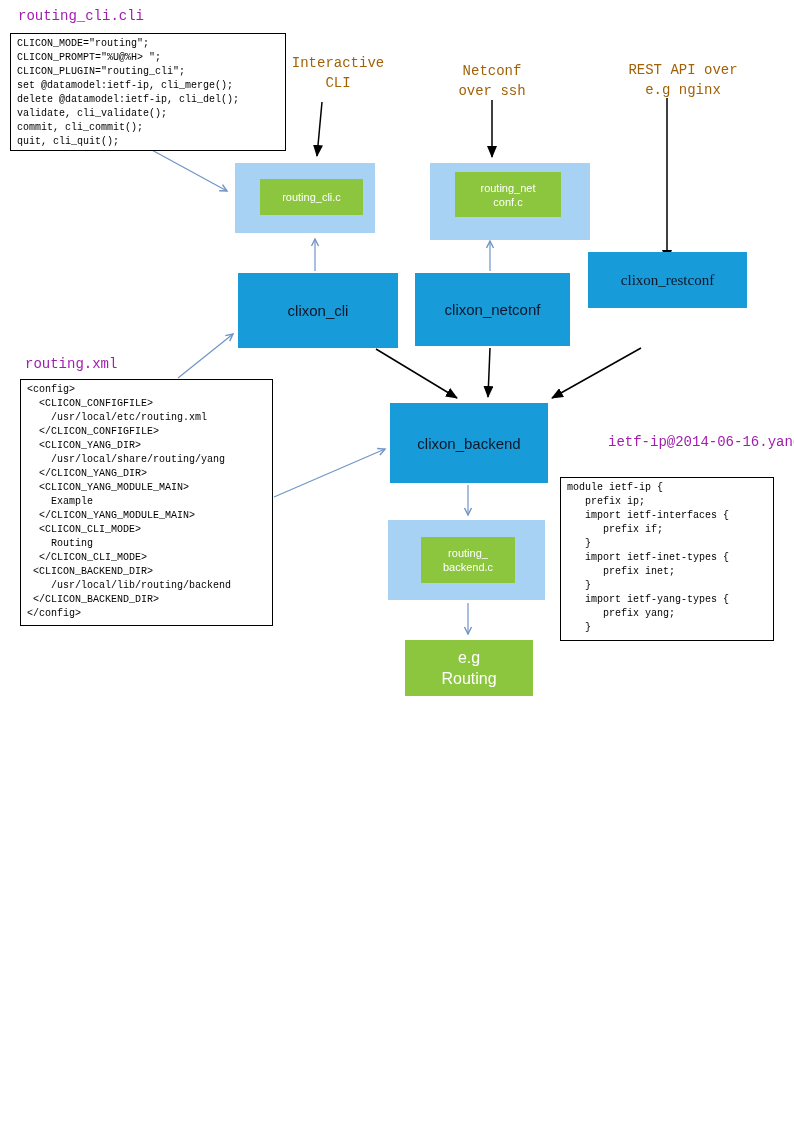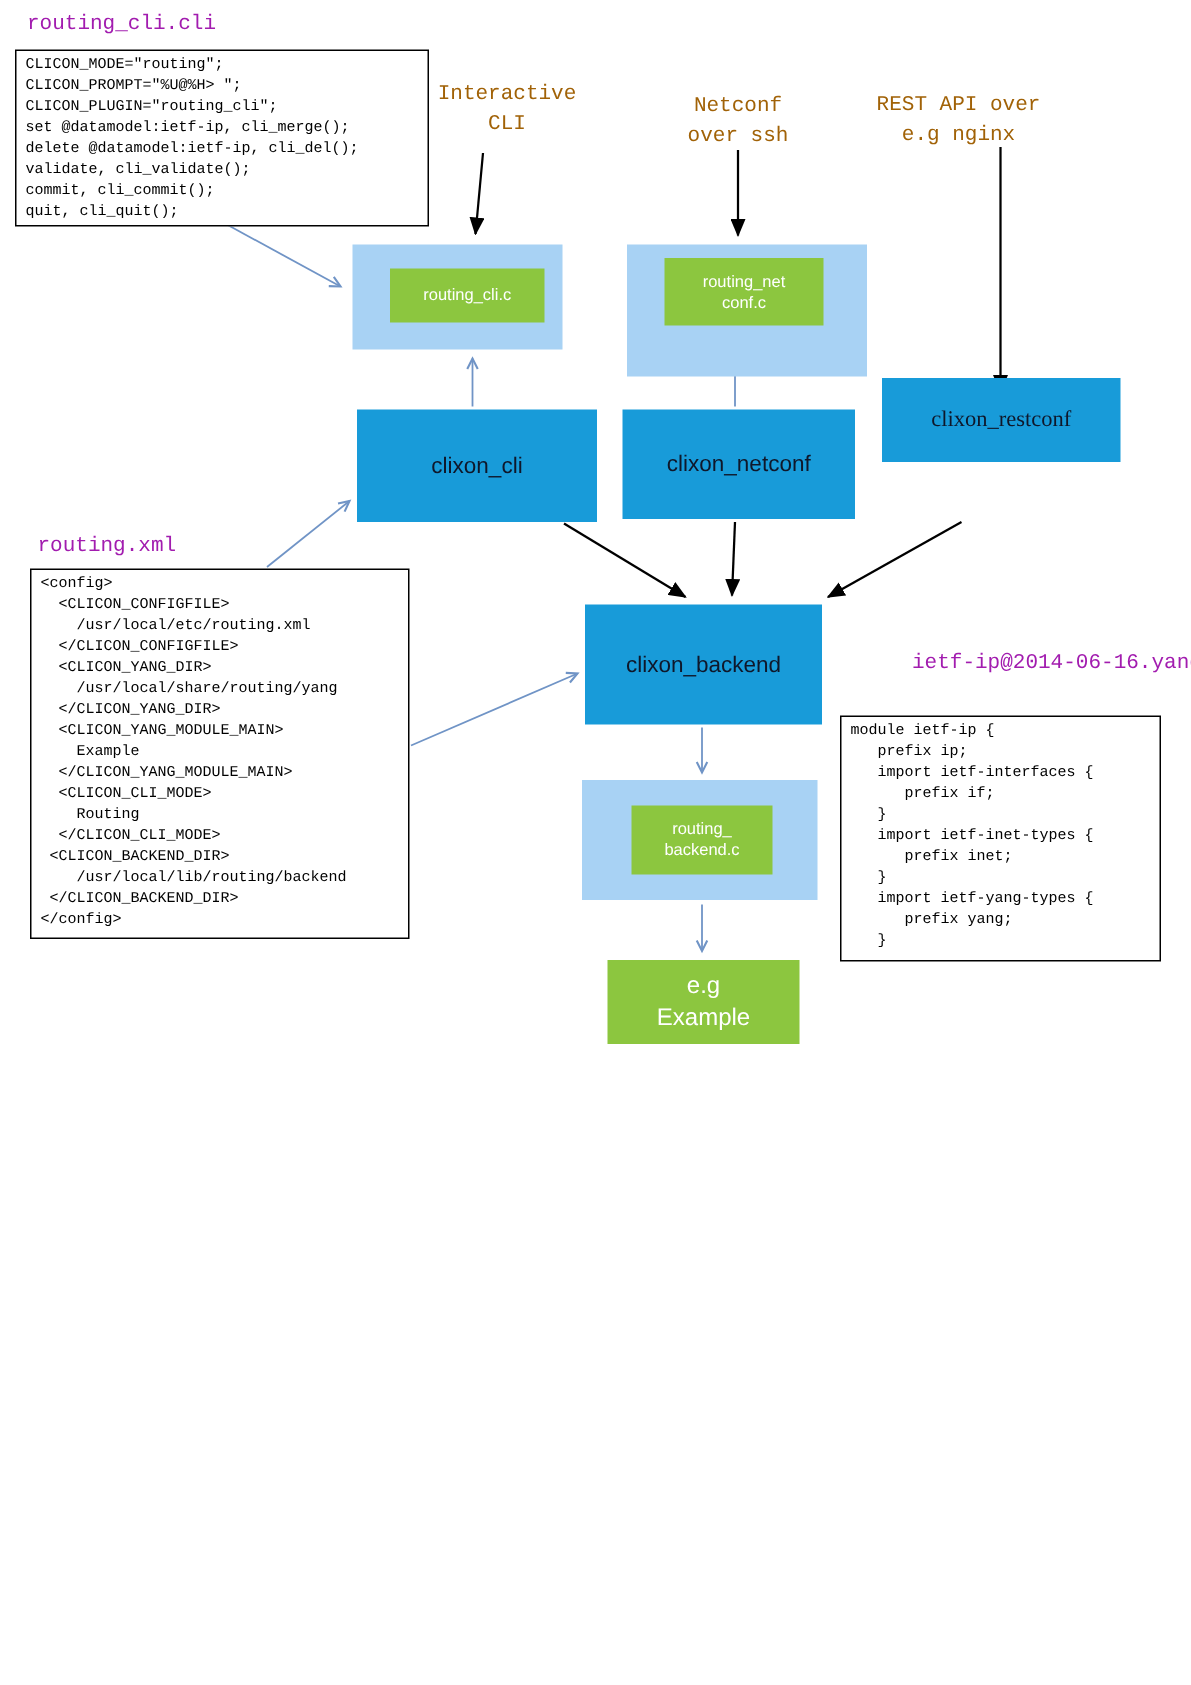--- a/index.html
+++ b/index.html
@@ -41,25 +41,25 @@
     position:absolute; background:#8cc63f; color:#fff;
     display:flex; align-items:center; justify-content:center;
     font:16px/21px "Liberation Sans", sans-serif; text-align:center;
     white-space:pre-line;
   }
 
   #lbl-cli   { left:18px;  top:8px;   }
   #code-cli  { left:10px;  top:33px;  width:276px; height:118px; }
   #lbl-interactive { left:280px; top:53px; width:116px; }
   #lbl-netconf     { left:438px; top:61px; width:108px; }
-  #lbl-rest        { left:566px; top:60px; width:146px; }
+  #lbl-rest        { left:610px; top:60px; width:146px; }
 
   #box-cli-plugin     { left:235px; top:163px; width:140px; height:70px; }
   #green-cli          { left:25px;  top:16px;  width:103px; height:36px; }
-  #box-netconf-plugin { left:418px; top:163px; width:160px; height:88px; }
+  #box-netconf-plugin { left:430px; top:163px; width:160px; height:77px; }
   #green-netconf      { left:25px;  top:9px;   width:106px; height:45px; }
 
   #node-cli      { left:238px; top:273px; width:160px; height:75px; }
   #node-netconf  { left:415px; top:273px; width:155px; height:73px; }
   #node-restconf { left:588px; top:252px; width:159px; height:56px;font-family:Liberation Serif, serif; }
   #node-backend  { left:390px; top:403px; width:158px; height:80px; }
 
   #lbl-xml   { left:25px;  top:356px; }
   #code-xml  { left:20px;  top:379px; width:253px; height:247px; }
   #lbl-yang  { left:580px; top:434px;margin-left:28px; }
@@ -162,15 +162,15 @@
   <div class="bluebox" id="node-netconf">clixon_netconf</div>
   <div class="bluebox" id="node-restconf">clixon_restconf</div>
   <div class="bluebox" id="node-backend">clixon_backend</div>
 
   <div class="lightbox" id="box-backend-plugin">
     <div class="greenbox" id="green-backend">routing_
 backend.c</div>
   </div>
 
   <div class="quagga" id="node-quagga">e.g
-Example</div>
+Routing</div>
 
 </div>
 
 </body></html>

